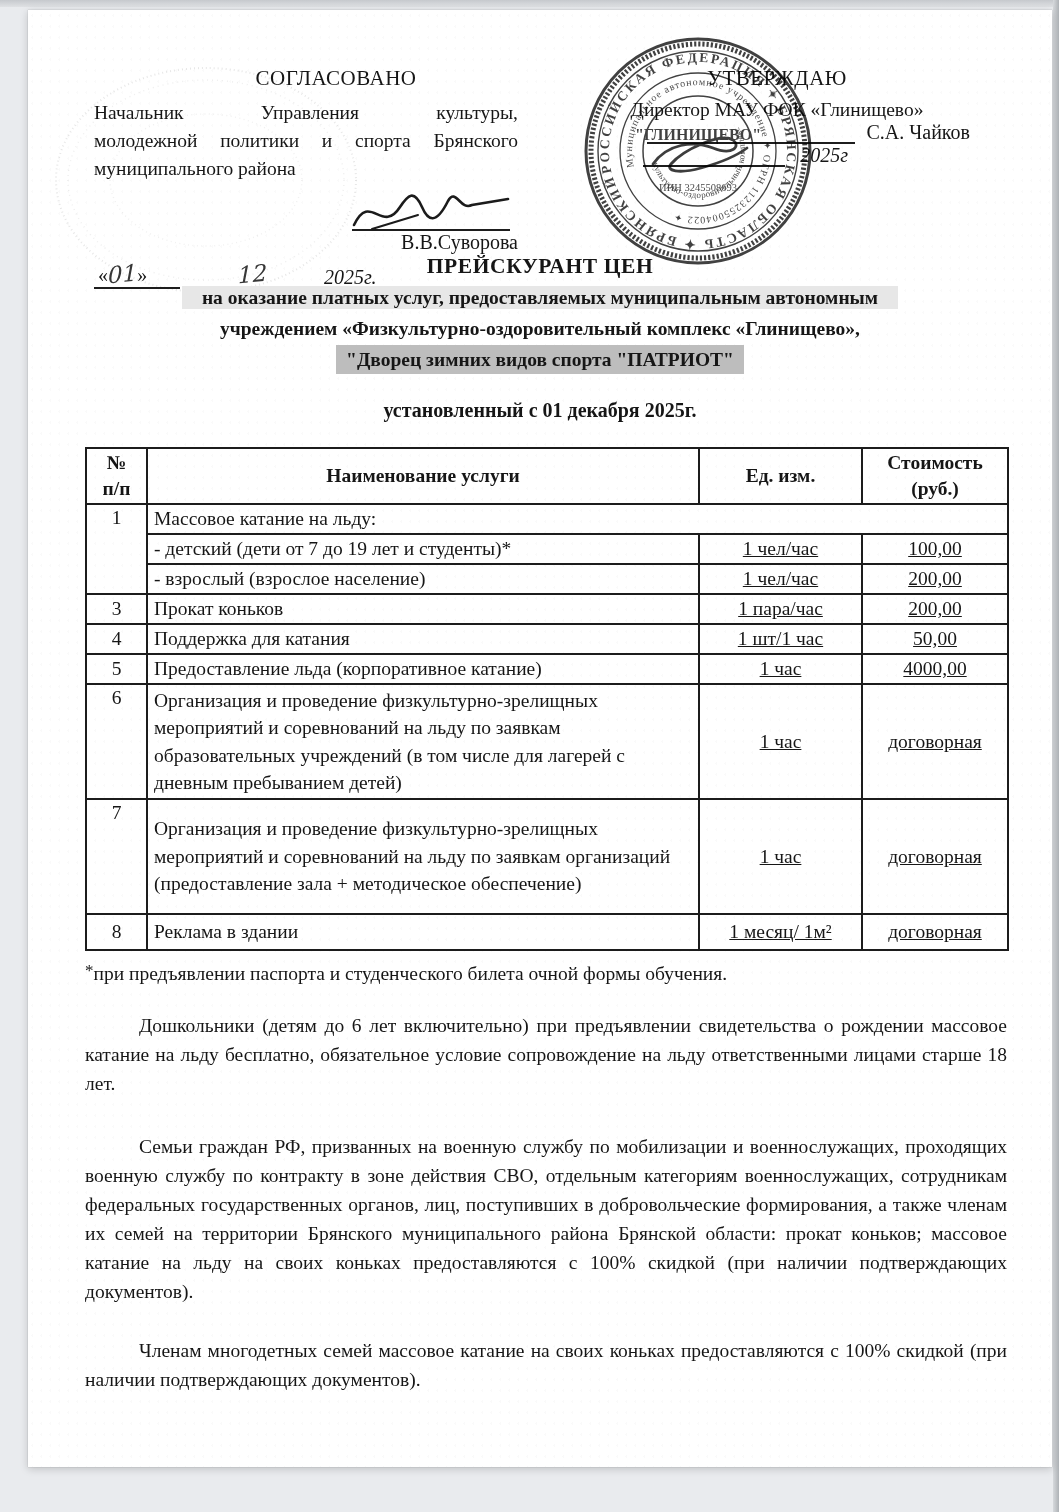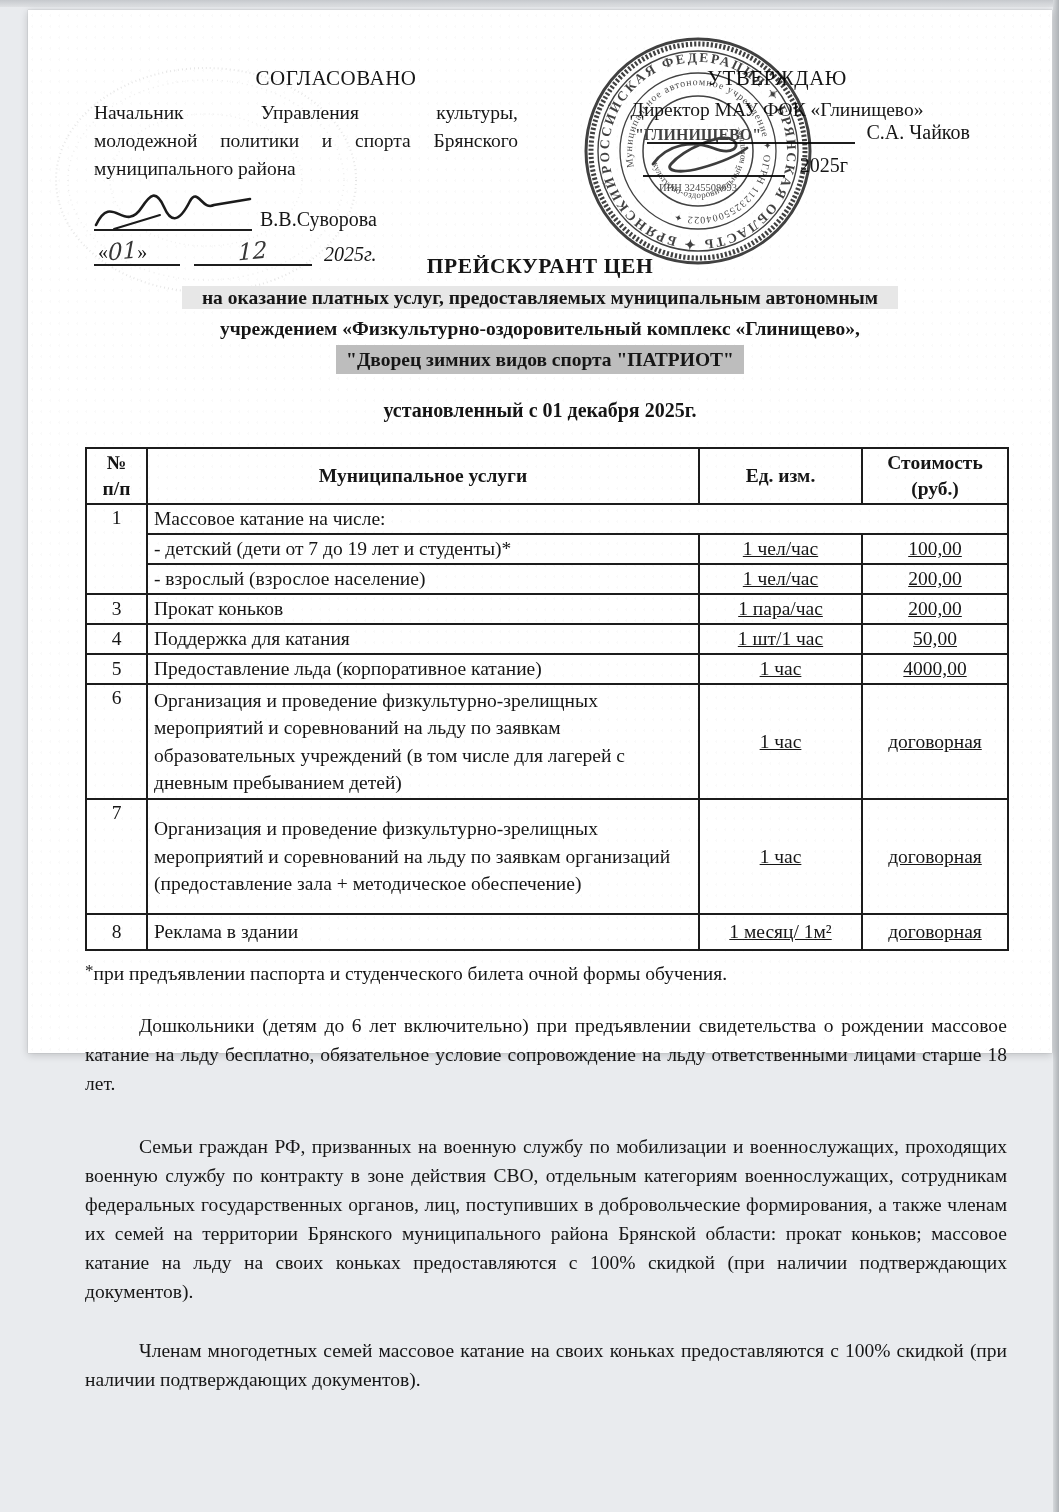--- a/index.html
+++ b/index.html
@@ -7,49 +7,49 @@
     width:1059px;height:1512px;position:relative;overflow:hidden;
     background:#e9ebee;
     font-family:"Liberation Serif","DejaVu Serif",serif;
     color:#161616;
   }
   .scan-edge-top{position:absolute;top:0;left:0;width:100%;height:7px;
     background:linear-gradient(#c6c9cd,#dfe1e4);}
   .scan-edge-right{position:absolute;top:0;right:0;width:6px;height:100%;
     background:linear-gradient(90deg,#d6d9dc,#aeb2b6);}
   .page{
-    position:absolute;left:28px;top:10px;width:1024px;height:1043px;
+    position:absolute;left:28px;top:10px;width:1024px;height:1457px;
     background:#ffffff;
     background-image:radial-gradient(rgba(0,0,0,0.018) 1px, transparent 1px);
     background-size:9px 11px;
     box-shadow:0 2px 8px rgba(0,0,0,.18), 0 0 1px rgba(0,0,0,.25);
   }
 
   
   .hdr-left{position:absolute;left:66px;top:56px;width:424px;}
   .hdr-label{text-align:center;font-size:21px;letter-spacing:.5px;}
   .hdr-left .hdr-label{padding-left:60px;}
   .jlines{margin-top:8px;font-size:19.5px;line-height:28px;}
   .jline{display:block;text-align:justify;text-align-last:justify;}
   .jline.last{text-align-last:left;}
-  .sig-row{margin-top:20px;display:flex;align-items:flex-end;font-size:20px;}
+  .sig-row{margin-top:20px;display:flex;align-items:flex-end;font-size:20px;flex-direction:column;}
   .sig-line{position:relative;width:158px;height:26px;border-bottom:2px solid #1d1d1d;margin-right:8px;}
   .sig-line svg{position:absolute;left:-4px;bottom:-8px;}
   .date-row{margin-top:7px;font-size:20px;display:flex;align-items:flex-end;}
   .d-seg1{display:inline-block;border-bottom:2px solid #1d1d1d;padding:0 4px;min-width:78px;}
   .d-seg2{display:inline-block;border-bottom:2px solid #1d1d1d;min-width:118px;margin-left:14px;text-align:center;}
   .d-year{margin-left:12px;font-style:italic;}
   .hand{font-family:"DejaVu Serif",serif;font-style:italic;display:inline-block;
     transform:rotate(-6deg) skewX(-6deg);font-size:23px;color:#222;opacity:.9;}
 
   .hdr-right{position:absolute;left:528px;top:56px;width:442px;text-align:center;}
   .hdr-right .title-line{margin-top:8px;font-size:19.5px;}
   .nm-row{font-size:20px;text-align:right;padding-right:28px;}
   .nm-row .uline{display:inline-block;border-bottom:2px solid #1d1d1d;width:208px;margin-right:6px;height:20px;vertical-align:bottom;}
-  .yr-row{margin-top:10px;font-size:20px;text-align:right;padding-right:150px;}
+  .yr-row{font-size:20px;text-align:right;padding-right:150px;font-style:italic;}
   .yr-row .uline{display:inline-block;border-bottom:2px solid #1d1d1d;width:142px;margin-right:10px;height:20px;vertical-align:bottom;}
 
   .stamp{position:absolute;left:547px;top:18px;mix-blend-mode:multiply;opacity:.85;}
   .ghost-stamp{position:absolute;left:8px;top:48px;opacity:.55;}
 
   
   .titleblock{position:absolute;left:0;top:244px;width:100%;text-align:center;}
   .doc-title{font-size:21.5px;font-weight:bold;letter-spacing:.6px;}
   .sub{font-size:19.5px;font-weight:bold;margin-top:7px;line-height:24px;}
   .sub .band-light{background:#e7e7e7;padding:1px 20px;}
@@ -175,27 +175,27 @@
     <table class="price">
       <colgroup>
           <col class="c1">
           <col class="c2">
           <col class="c3">
           <col class="c4">
         </colgroup>
       <tbody>
           <tr class="r-head">
         <th><span>№</span><br><span>п/п</span></th>
-        <th>Муниципальное услуги</th>
+        <th>Наименование услуги</th>
         <th>Ед. изм.</th>
         <th><span>Стоимость</span><br><span>(руб.)</span></th>
       </tr>
       <tr class="r-std">
         <td class="c-num vt" rowspan="3">1</td>
-        <td class="c-name" colspan="3">Массовое катание на числе:</td>
+        <td class="c-name" colspan="3">Массовое катание на льду:</td>
       </tr>
       <tr class="r-std">
         <td class="c-name">- детский (дети от 7 до 19 лет и студенты)*</td>
         <td class="c-unit">1 чел/час</td>
         <td class="c-price">100,00</td>
       </tr>
       <tr class="r-std">
         <td class="c-name">- взрослый (взрослое население)</td>
         <td class="c-unit">1 чел/час</td>
         <td class="c-price">200,00</td>

